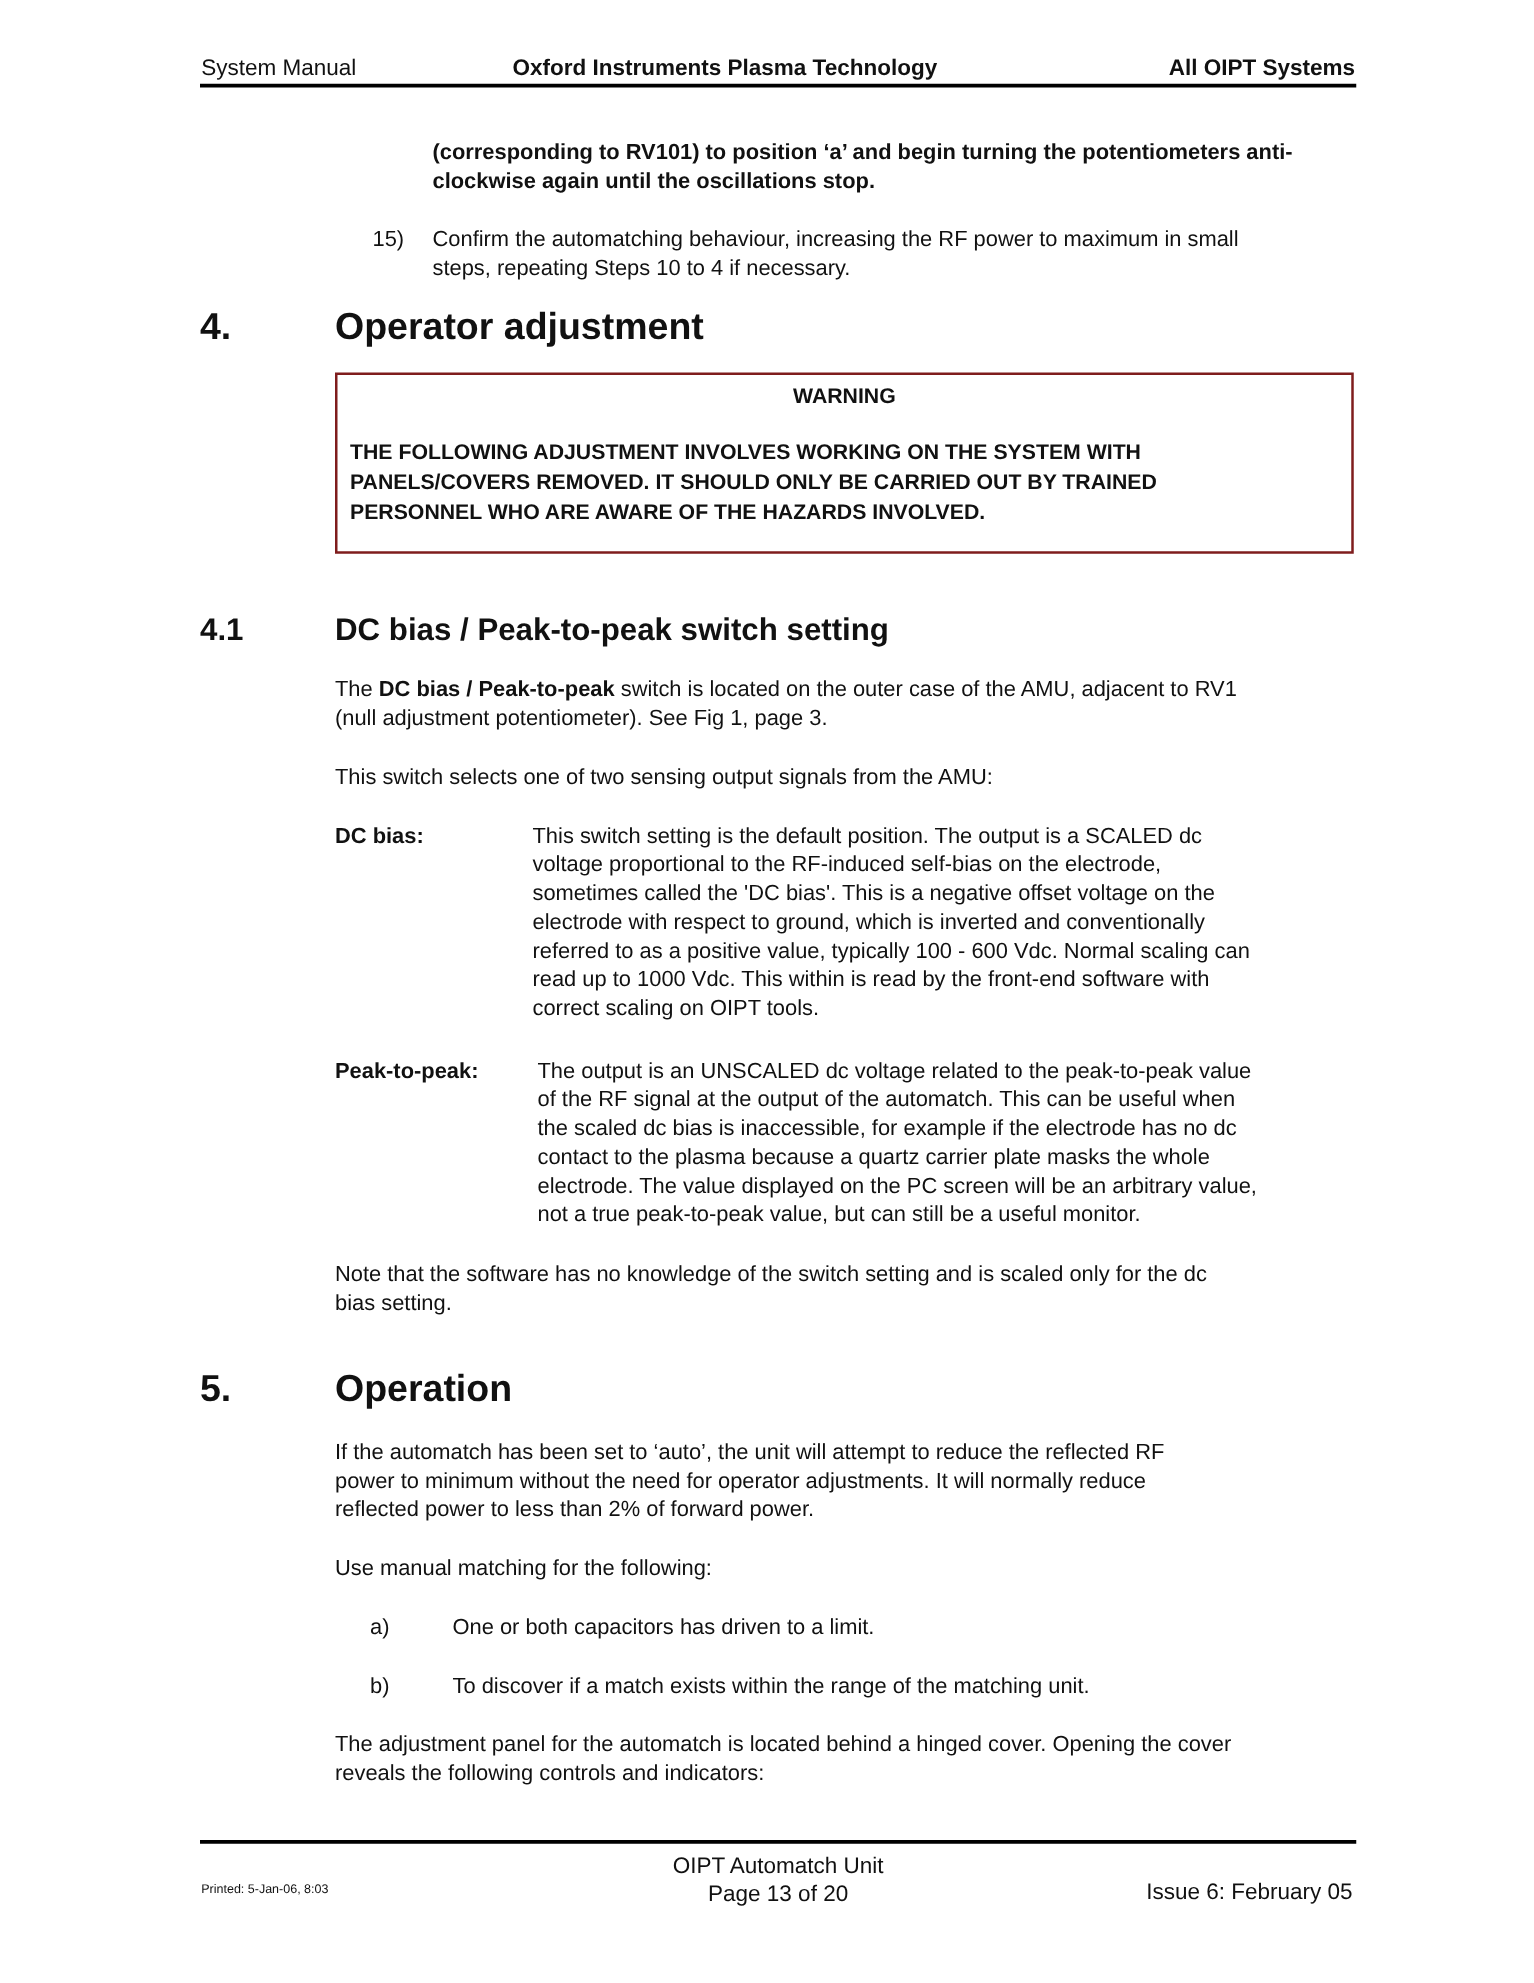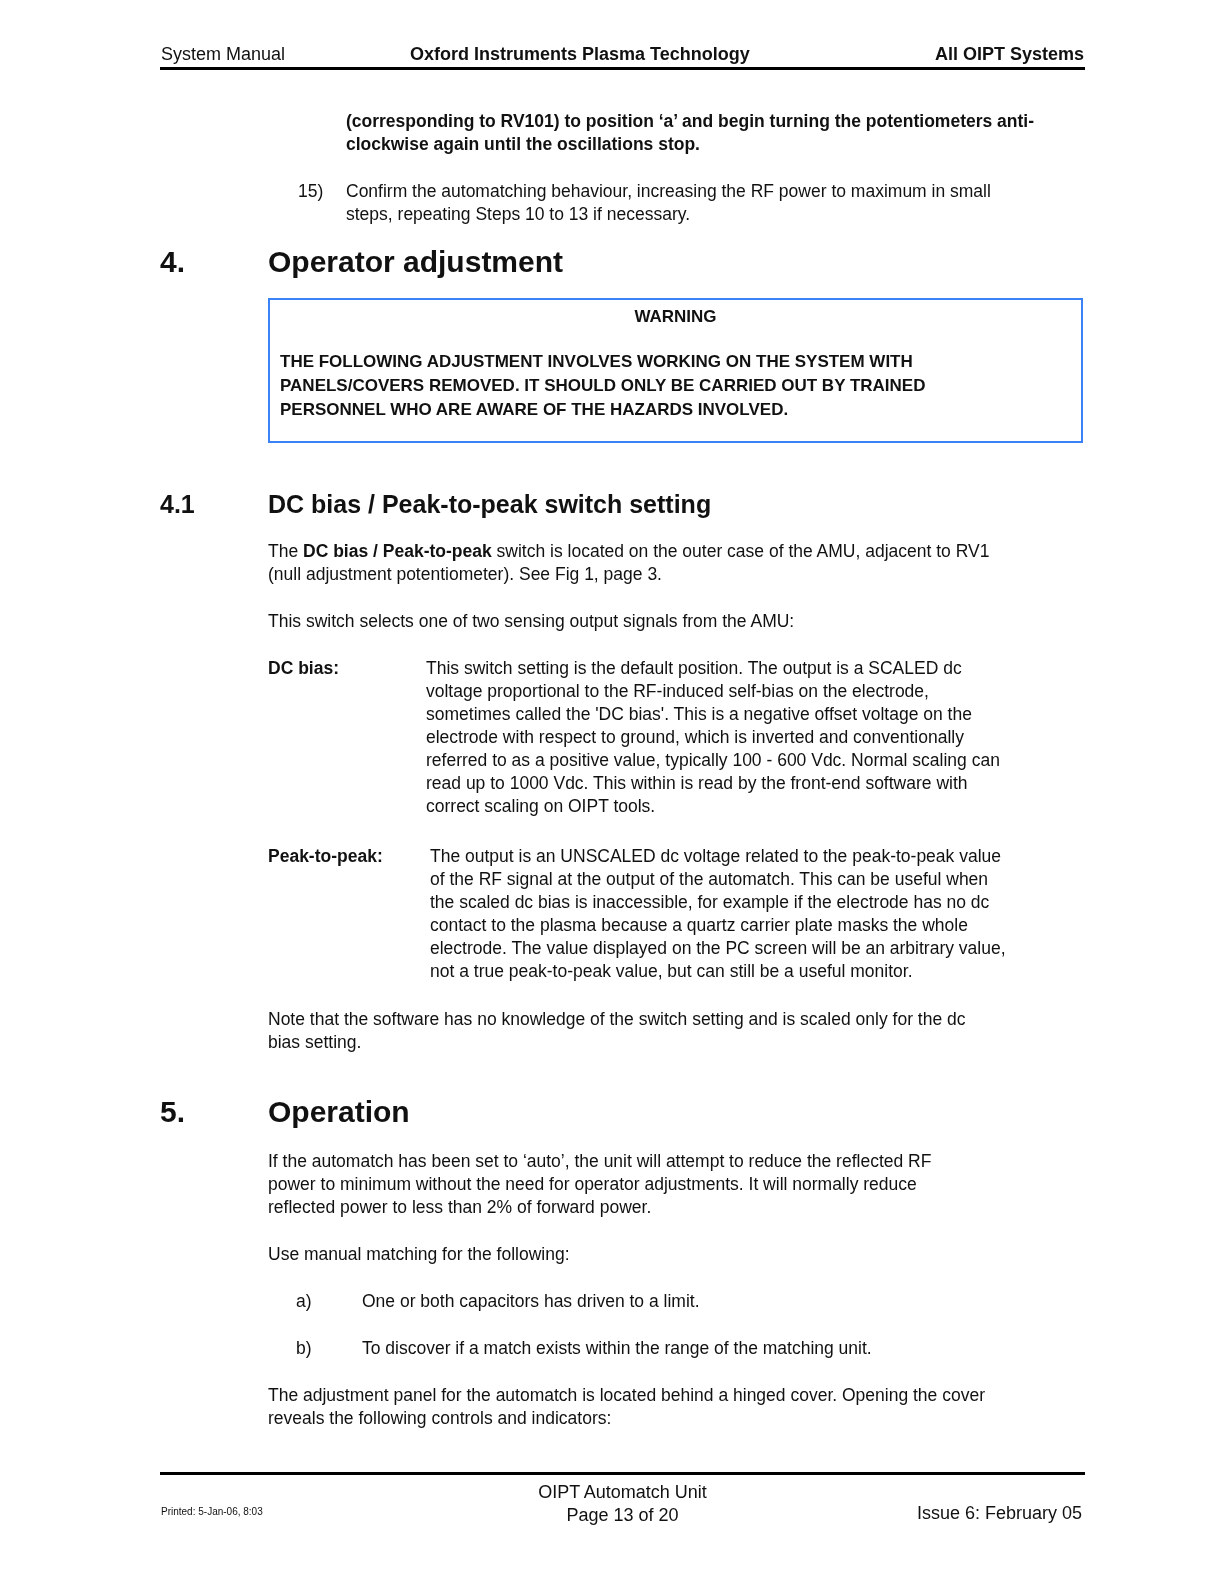--- a/index.html
+++ b/index.html
@@ -18,21 +18,21 @@
   .para { left: 346px; width: 740px; }
   .main-para { left: 268px; width: 820px; }
 
   .h1 { font-size: 30px; font-weight: bold; line-height: 36px; }
   .h2 { font-size: 25px; font-weight: bold; line-height: 30px; }
   .num1 { left: 160px; }
   .title1 { left: 268px; }
 
   .warning-box {
     left: 268px; top: 298px; width: 815px; height: 145px;
-    border: 2px solid #3b82f6; box-sizing: border-box;
+    border: 2px solid #7f1d1d; box-sizing: border-box;
   }
   .warning-title {
     position: absolute; top: 6px; left: 0; right: 0; text-align: center;
     font-weight: bold; font-size: 17px; line-height: 22px;
   }
   .warning-text {
     position: absolute; top: 50px; left: 10px; right: 10px;
     font-weight: bold; font-size: 17px; line-height: 24px;
   }
 
@@ -58,21 +58,21 @@
 <div class="abs hdr-rule"></div>
 
 <div class="abs body-text para" style="top:110px;font-weight:bold;">
   <div>(corresponding to RV101) to position ‘a’ and begin turning the potentiometers anti-</div>
   <div>clockwise again until the oscillations stop.</div>
 </div>
 
 <div class="abs body-text" style="left:298px; top:180px;">15)</div>
 <div class="abs body-text para" style="top:180px;">
   <div>Confirm the automatching behaviour, increasing the RF power to maximum in small</div>
-  <div>steps, repeating Steps 10 to 13 if necessary.</div>
+  <div>steps, repeating Steps 10 to 4 if necessary.</div>
 </div>
 
 <div class="abs h1 num1" style="top:244px;">4.</div>
 <div class="abs h1 title1" style="top:244px;">Operator adjustment</div>
 
 <div class="abs warning-box">
   <div class="warning-title">WARNING</div>
   <div class="warning-text">
     <div>THE FOLLOWING ADJUSTMENT INVOLVES WORKING ON THE SYSTEM WITH</div>
     <div>PANELS/COVERS REMOVED. IT SHOULD ONLY BE CARRIED OUT BY TRAINED</div>

